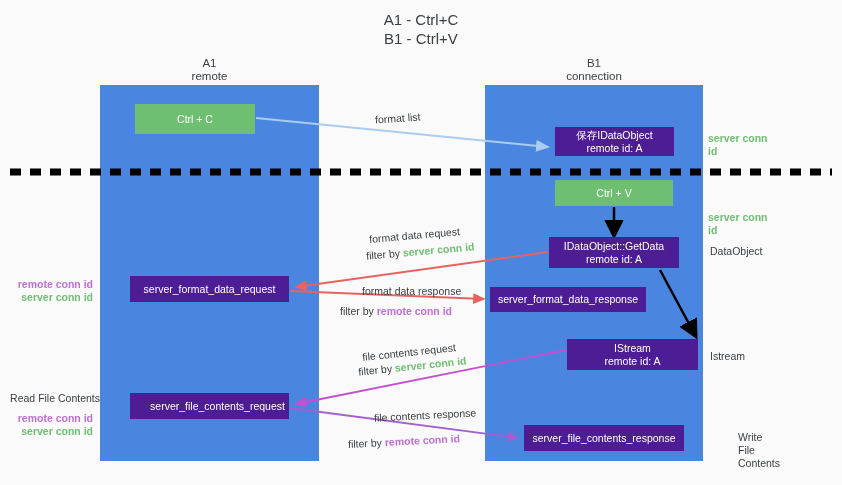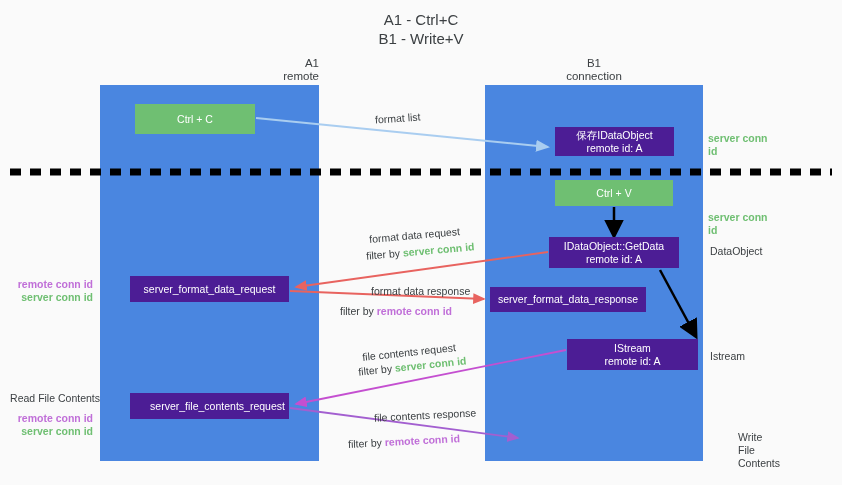--- a/index.html
+++ b/index.html
@@ -12,21 +12,21 @@
     color:#3c4043;
   }
   #stage{position:absolute;left:0;top:0;width:774px;height:485px;}
   svg#wires{position:absolute;left:0;top:0;width:842px;height:485px;pointer-events:none;}
 
   .col{position:absolute;background:#4a86e0;}
   #col-a1{left:100px;top:85px;width:219px;height:376px;}
   #col-b1{left:485px;top:85px;width:218px;height:376px;}
 
   .colhead{position:absolute;text-align:center;font-size:11.5px;line-height:13px;color:#3c4043;}
-  #head-a1{left:100px;top:57px;width:219px;text-align:right;}
+  #head-a1{left:100px;top:57px;width:219px;}
   #head-b1{left:485px;top:57px;width:218px;}
   .colhead .l1{display:block;}
   .colhead .l2{display:block;}
 
   #title{position:absolute;left:0;top:10px;width:842px;text-align:center;font-size:15px;line-height:19px;color:#3c4043;}
 
   .box{position:absolute;display:flex;flex-direction:column;align-items:center;justify-content:center;
        color:#ffffff;font-size:10.5px;line-height:12.5px;text-align:right;box-sizing:border-box;}
   .green{background:#6fbf72;}
   .orange{background:#4c1d95;}
@@ -58,35 +58,35 @@
   
   #l-ids{left:8px;top:278px;text-align:right;width:85px;}
   #l-read{left:8px;top:392px;width:92px;text-align:right;}
   #l-ids2{left:8px;top:412px;text-align:right;width:85px;}
 
   
   .cap{position:absolute;font-size:10.5px;line-height:14px;color:#3c4043;white-space:nowrap;}
   #cap-formatlist{left:375px;top:111px;transform:rotate(-4deg);}
   #cap-fdr{left:369px;top:228px;transform:rotate(-5deg);}
   #cap-fdrf{left:366px;top:244px;transform:rotate(-5deg);}
-  #cap-fdresp{left:362px;top:284px;margin-left:9px;}
+  #cap-fdresp{left:362px;top:284px;}
   #cap-fdrespf{left:340px;top:304px;}
   #cap-fcr{left:362px;top:345px;transform:rotate(-6deg);}
   #cap-fcrf{left:358px;top:359px;transform:rotate(-6deg);}
   #cap-fcresp{left:374px;top:408px;transform:rotate(-3deg);}
   #cap-fcrespf{left:348px;top:434px;transform:rotate(-3deg);}
 </style>
 </head>
 <body>
 
 <div id="stage">
 
   <div id="title">
     <span>A1 - Ctrl+C</span><br>
-    <span>B1 - Write+V</span>
+    <span>B1 - Ctrl+V</span>
   </div>
 
   <div class="colhead" id="head-a1">
     <span class="l1">A1</span>
     <span class="l2">remote</span>
   </div>
   <div class="colhead" id="head-b1">
     <span class="l1">B1</span>
     <span class="l2">connection</span>
   </div>
@@ -158,20 +158,23 @@
   </div>
 
   <div class="box orange" id="b-fmtresp">
     <span>server_format_data_response</span>
   </div>
 
   <div class="box orange" id="b-filereq">
     <span>server_file_contents_request</span>
   </div>
 
+  <div class="box orange" id="b-fileresp">
+    <span>server_file_contents_response</span>
+  </div>
 
   <div class="cap" id="cap-formatlist">format list</div>
 
   <div class="cap" id="cap-fdr">format data request</div>
   <div class="cap" id="cap-fdrf">
     <span>filter by </span><span class="green-t">server conn id</span>
   </div>
 
   <div class="cap" id="cap-fdresp">format data response</div>
   <div class="cap" id="cap-fdrespf">

